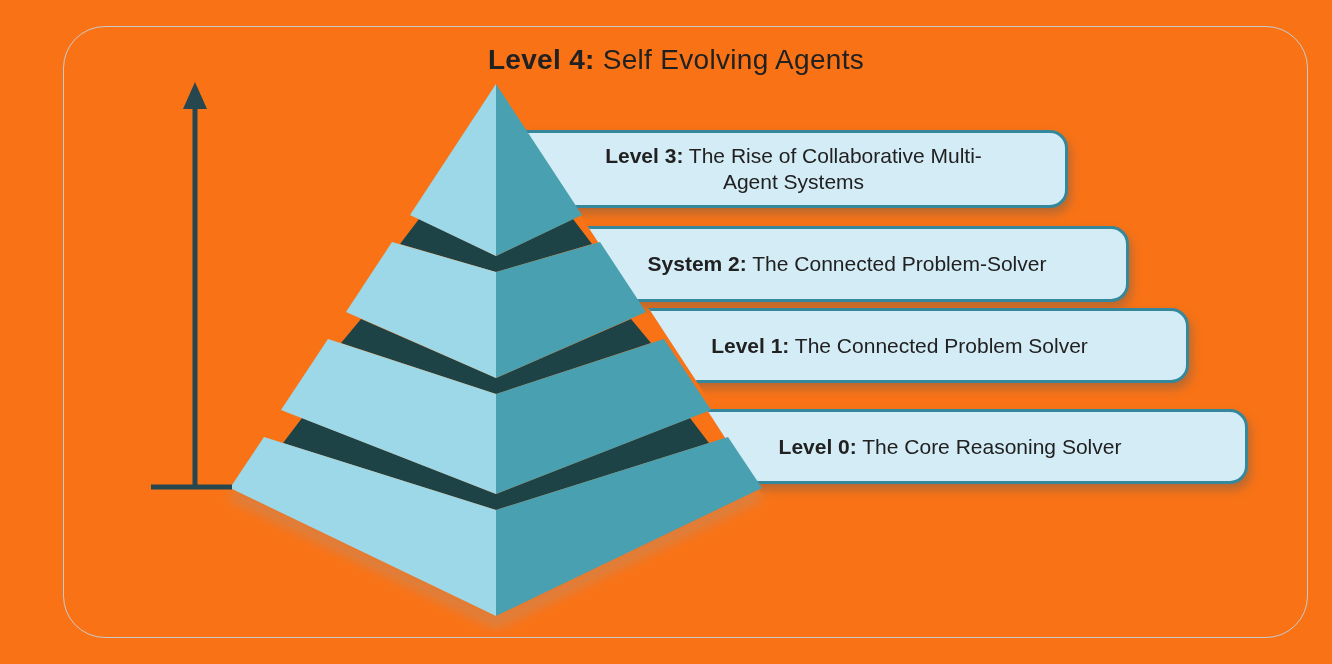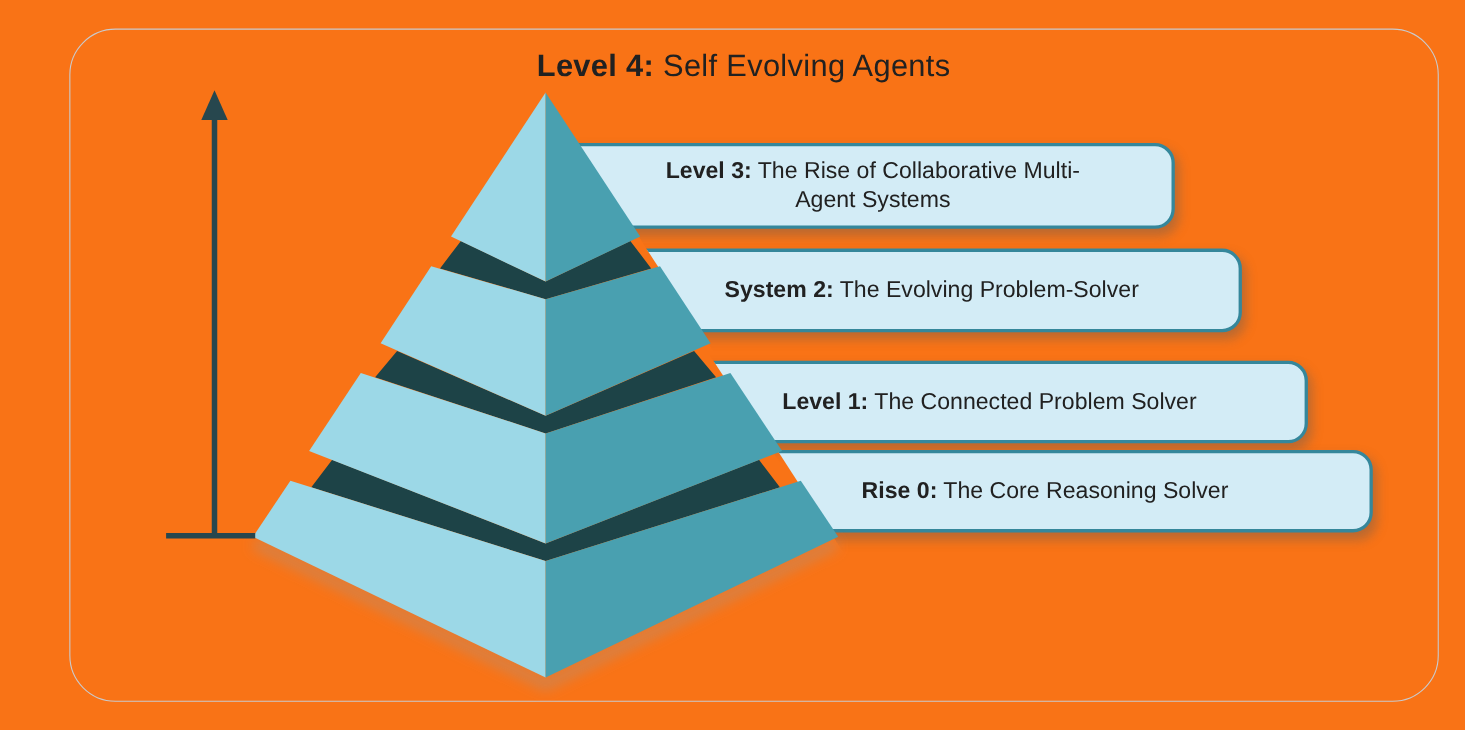--- a/index.html
+++ b/index.html
@@ -21,21 +21,21 @@
     box-shadow:3px 6px 10px rgba(90,90,90,.40);
     display:flex;align-items:center;justify-content:center;
     font-size:21px;line-height:26px;}
   .banner .bt{display:block;text-align:center;}
   .banner b{font-weight:700;}
   .banner-l3{left:519px;top:130px;width:549px;height:78px;
     clip-path:polygon(0px -10px,589px -10px,589px 110px,78px 110px);}
   .banner-l3 .bt{max-width:400px;}
   .banner-l2{left:565px;top:226px;width:564px;height:76px;
     clip-path:polygon(16px -10px,604px -10px,604px 120px,101px 120px);}
-  .banner-l1{left:610px;top:328px;width:579px;height:75px;
+  .banner-l1{left:610px;top:308px;width:579px;height:75px;
     clip-path:polygon(32px -10px,619px -10px,619px 120px,117px 120px);}
   .banner-l0{left:652px;top:409px;width:596px;height:75px;
     clip-path:polygon(48px -10px,636px -10px,636px 120px,132px 120px);}
   .pyramid-layer{position:absolute;left:0;top:0;width:1332px;height:664px;z-index:2;pointer-events:none;}
 </style>
 </head>
 <body>
 
 <div id="stage">
 
@@ -48,32 +48,32 @@
 
   <div class="banner banner-l3">
     <div class="bt">
       <b>Level 3:</b>
       <span> The Rise of Collaborative Multi-Agent Systems</span>
     </div>
   </div>
   <div class="banner banner-l2">
     <div class="bt">
       <b>System 2:</b>
-      <span> The Evolving Problem-Solver</span>
+      <span> The Connected Problem-Solver</span>
     </div>
   </div>
   <div class="banner banner-l1">
     <div class="bt">
       <b>Level 1:</b>
       <span> The Connected Problem Solver</span>
     </div>
   </div>
   <div class="banner banner-l0">
     <div class="bt">
-      <b>Rise 0:</b>
+      <b>Level 0:</b>
       <span> The Core Reasoning Solver</span>
     </div>
   </div>
 
   <svg class="pyramid-layer" viewBox="0 0 1332 664">
     <defs>
       <filter id="soft" x="-30%" y="-30%" width="160%" height="160%">
         <feGaussianBlur stdDeviation="6"></feGaussianBlur>
       </filter>
     </defs>

